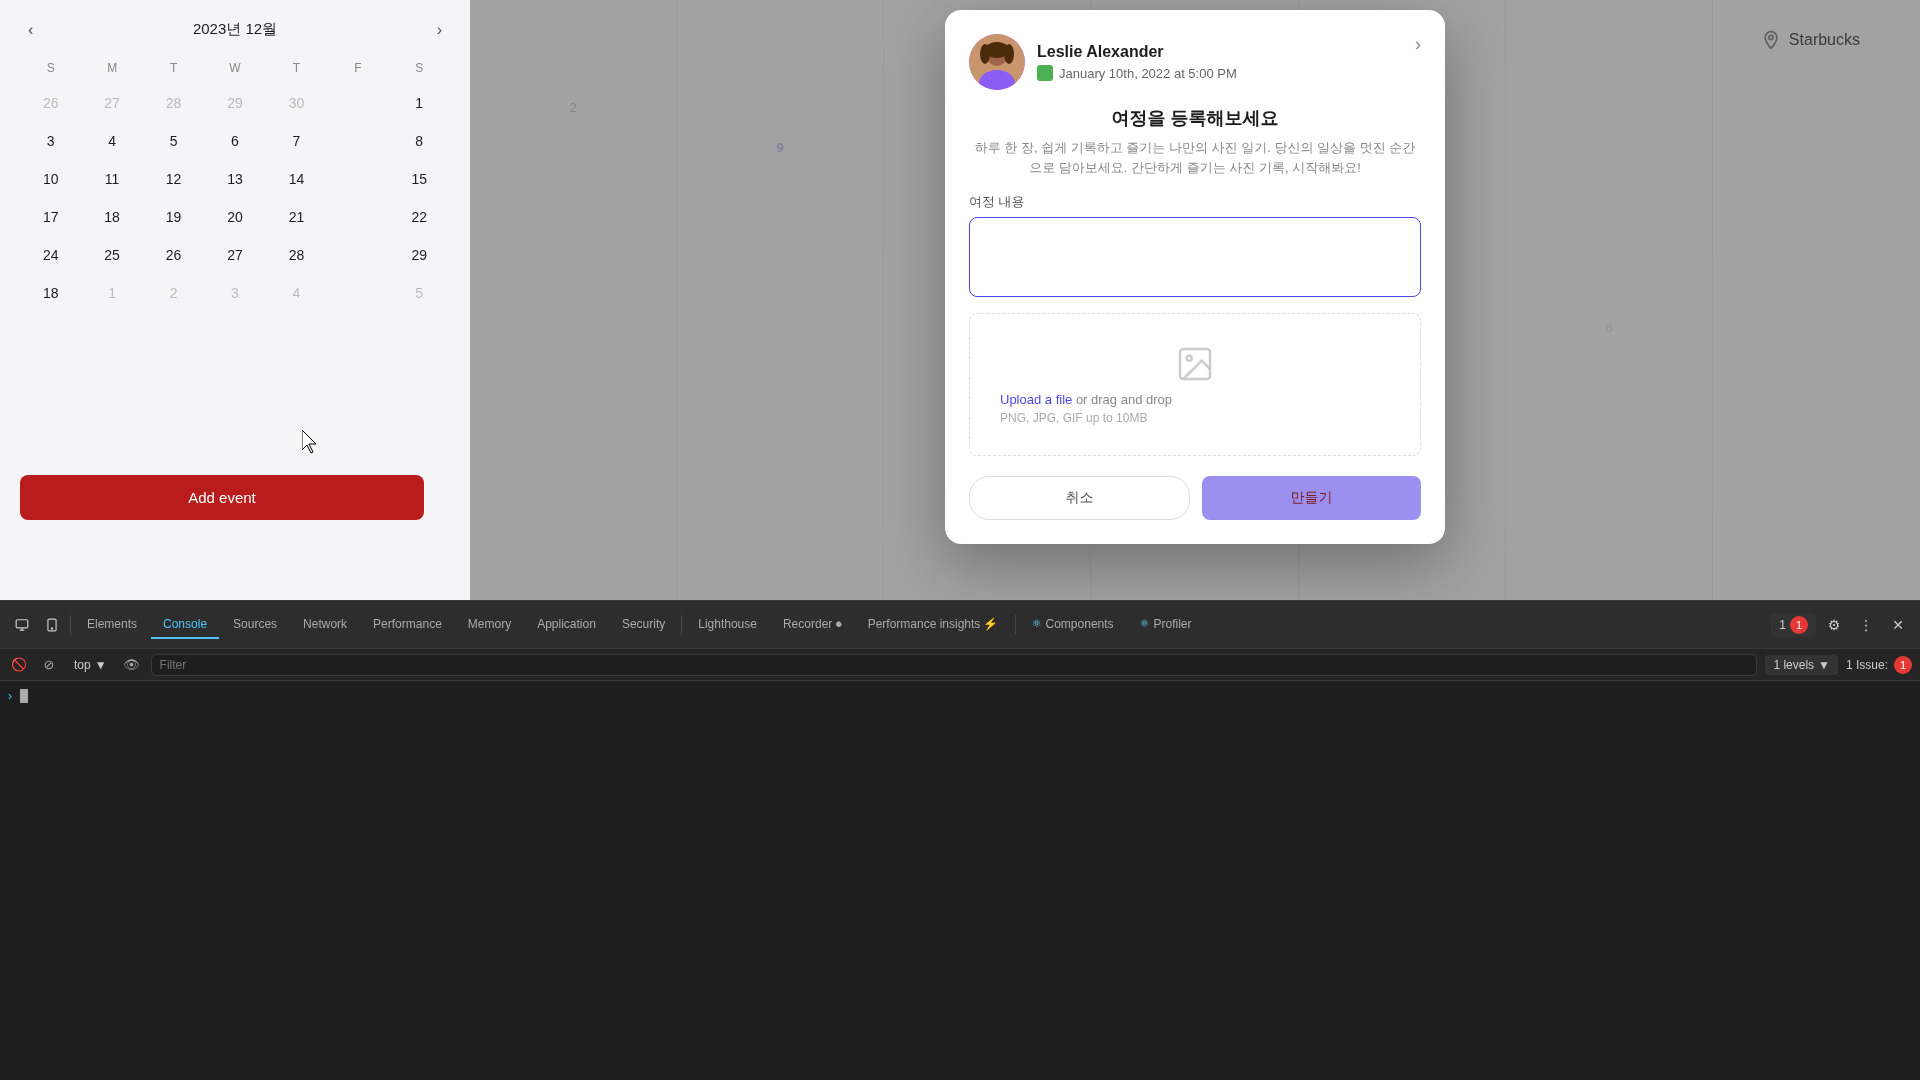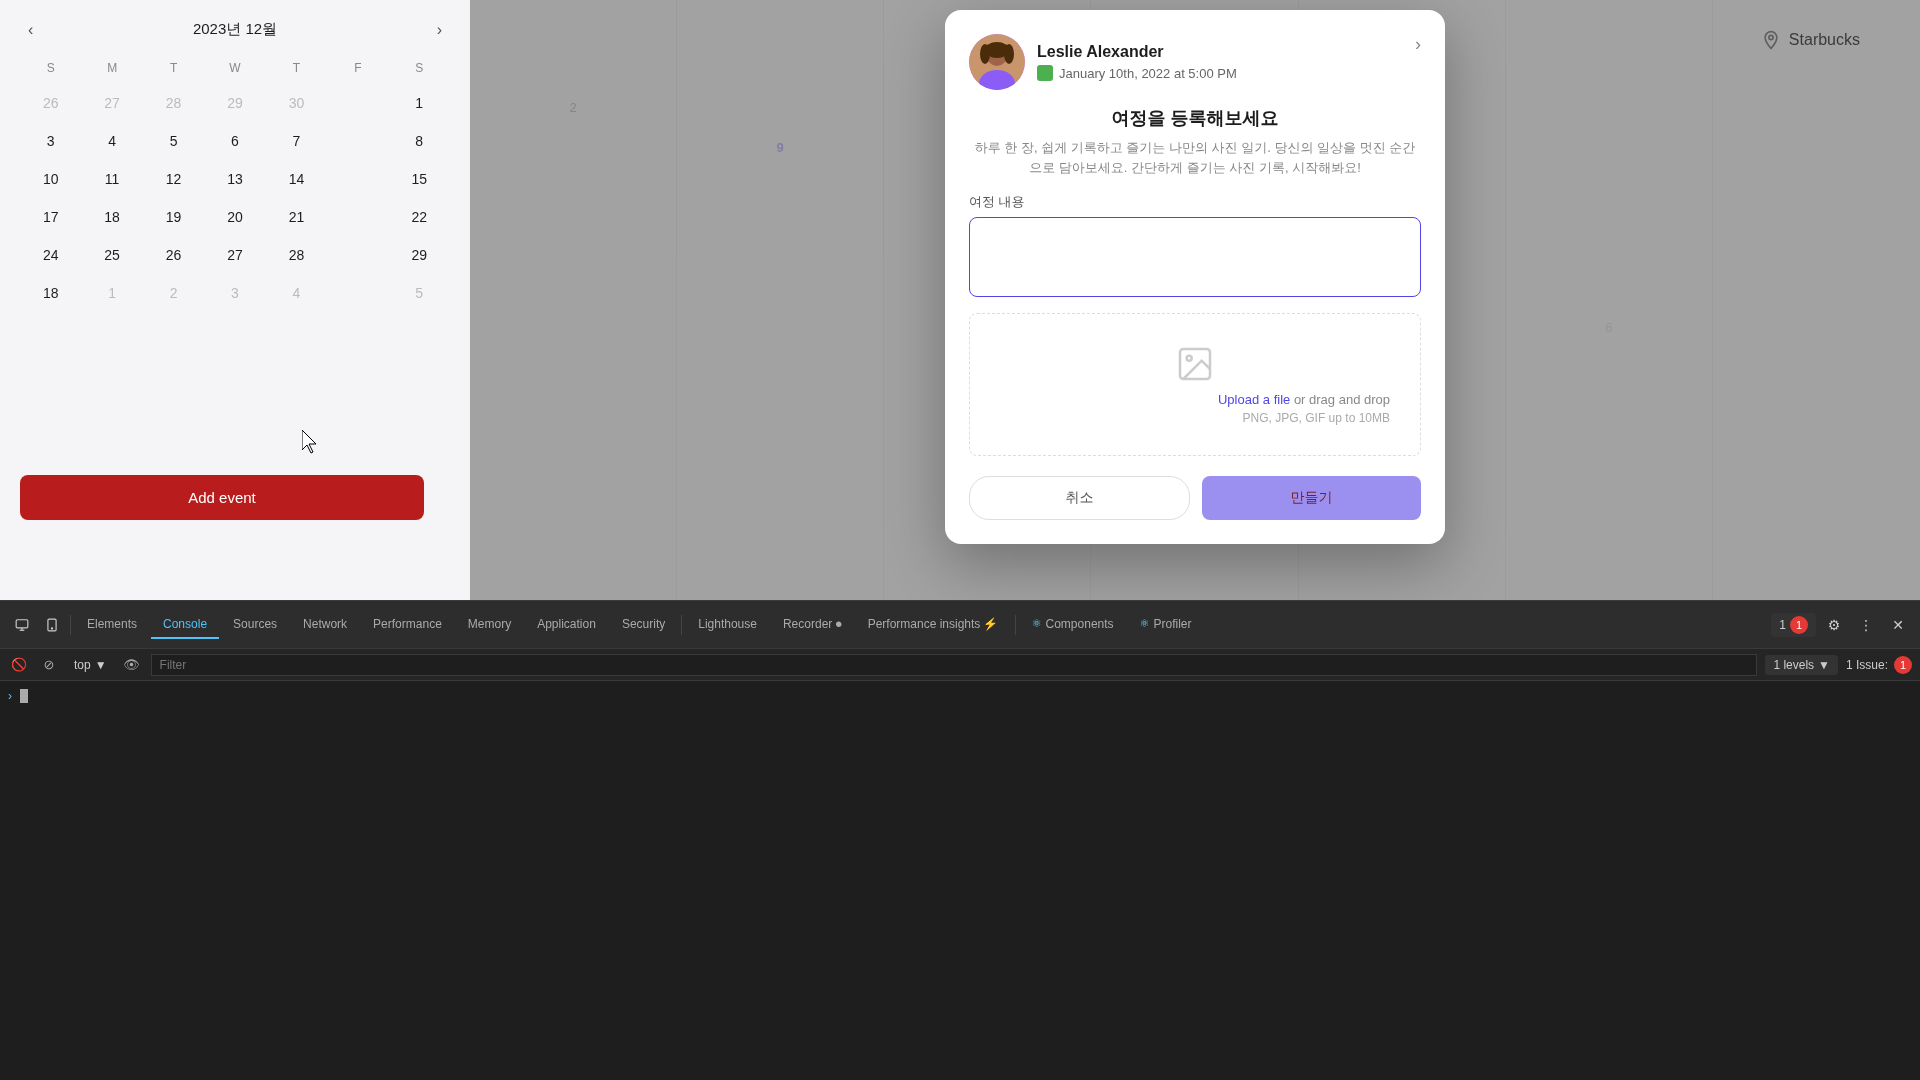--- a/index.html
+++ b/index.html
@@ -239,21 +239,21 @@
       outline: none;
       margin-bottom: 12px;
       min-height: 80px;
       resize: none;
     }
 
     .upload-area {
       border: 1.5px dashed #ddd;
       border-radius: 8px;
       padding: 30px;
-      text-align: right;
+      text-align: left;
       margin-bottom: 20px;
     }
 
     .upload-text {
       font-size: 13px;
       color: #888;
     }
 
     .upload-link {
       color: #4f46e5;
@@ -416,21 +416,21 @@
       color: #ccc;
       cursor: pointer;
       padding: 3px 6px;
       border-radius: 3px;
     }
 
     .filter-input {
       flex: 1;
       background: #1e1e1e;
       border: 1px solid #3a3a3a;
-      border-radius: 0;
+      border-radius: 5px;
       color: #ccc;
       padding: 3px 8px;
       font-size: 12px;
       outline: none;
     }
 
     .levels-dropdown {
       display: flex;
       align-items: center;
       gap: 4px;

